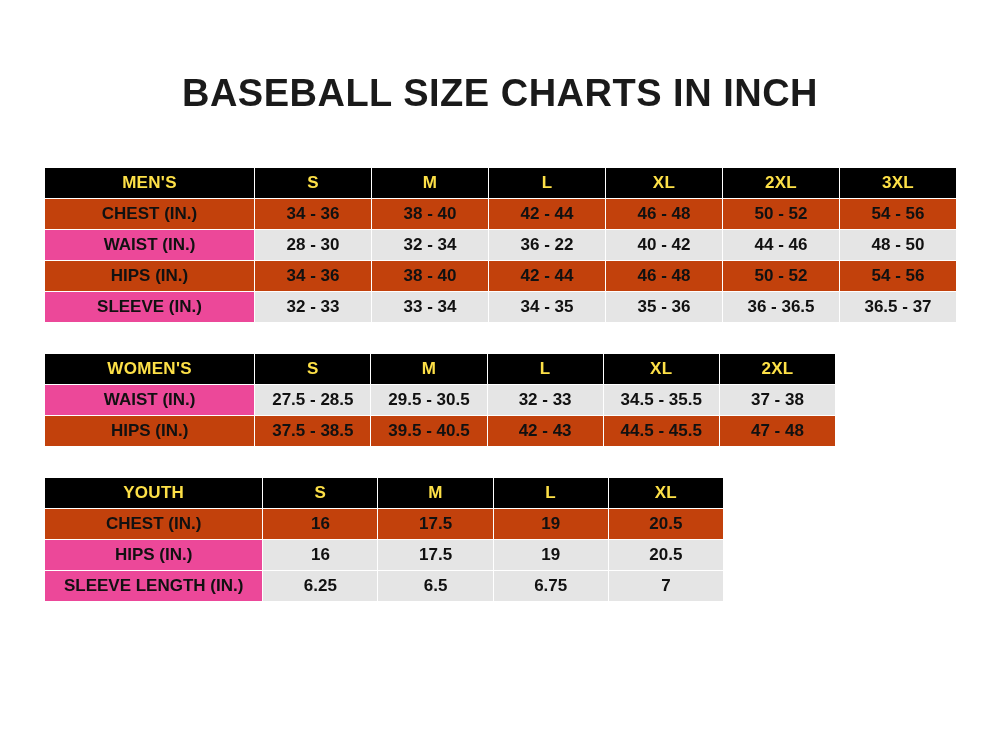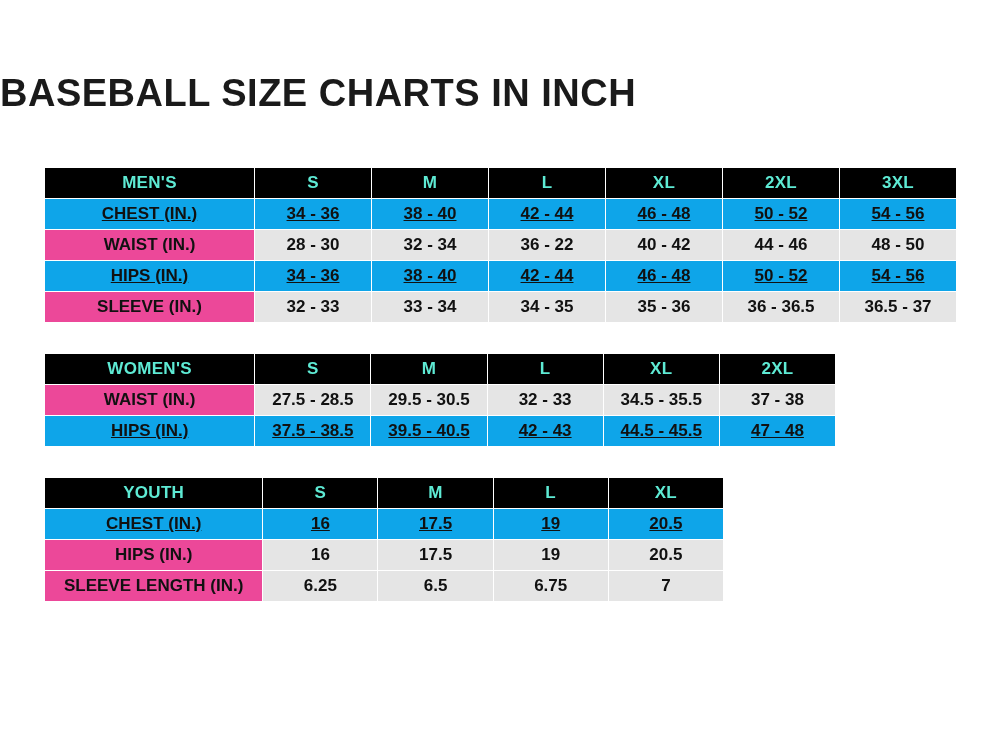--- a/index.html
+++ b/index.html
@@ -14,21 +14,21 @@
     color: #111111;
     overflow: hidden;
   }
   .page {
     position: relative;
     width: 1000px;
     height: 752px;
     box-sizing: border-box;
   }
   .title {
-    text-align: left;
+    text-align: center;
     font-size: 38px;
     font-weight: bold;
     letter-spacing: 0.5px;
     color: #1a1a1a;
     margin: 0;
     padding-top: 72px;
     font-family: "Liberation Sans", sans-serif;
   }
   .tables {
     margin-top: 52px;
@@ -46,28 +46,27 @@
     font-weight: bold;
     font-size: 17px;
     height: 31px;
     padding: 0 4px;
     box-sizing: border-box;
     white-space: nowrap;
     font-family: "Liberation Sans", sans-serif;
   }
   table.size-table thead th {
     background: #000000;
-    color: #5eead4;
+    color: #fde047;
     font-size: 17px;
     letter-spacing: 0.3px;
   }
   table.size-table tbody tr.odd td {
-    background: #0ea5e9;
-    color: #111111;
-    text-decoration: underline;
+    background: #c2410c;
+    color: #111111;
   }
   table.size-table tbody tr.even td {
     background: #e5e5e5;
     color: #111111;
   }
   table.size-table tbody td.rowlabel {
     background: #ffffff;
     color: #111111;
   }
   table.size-table tbody tr.even td.rowlabel {

